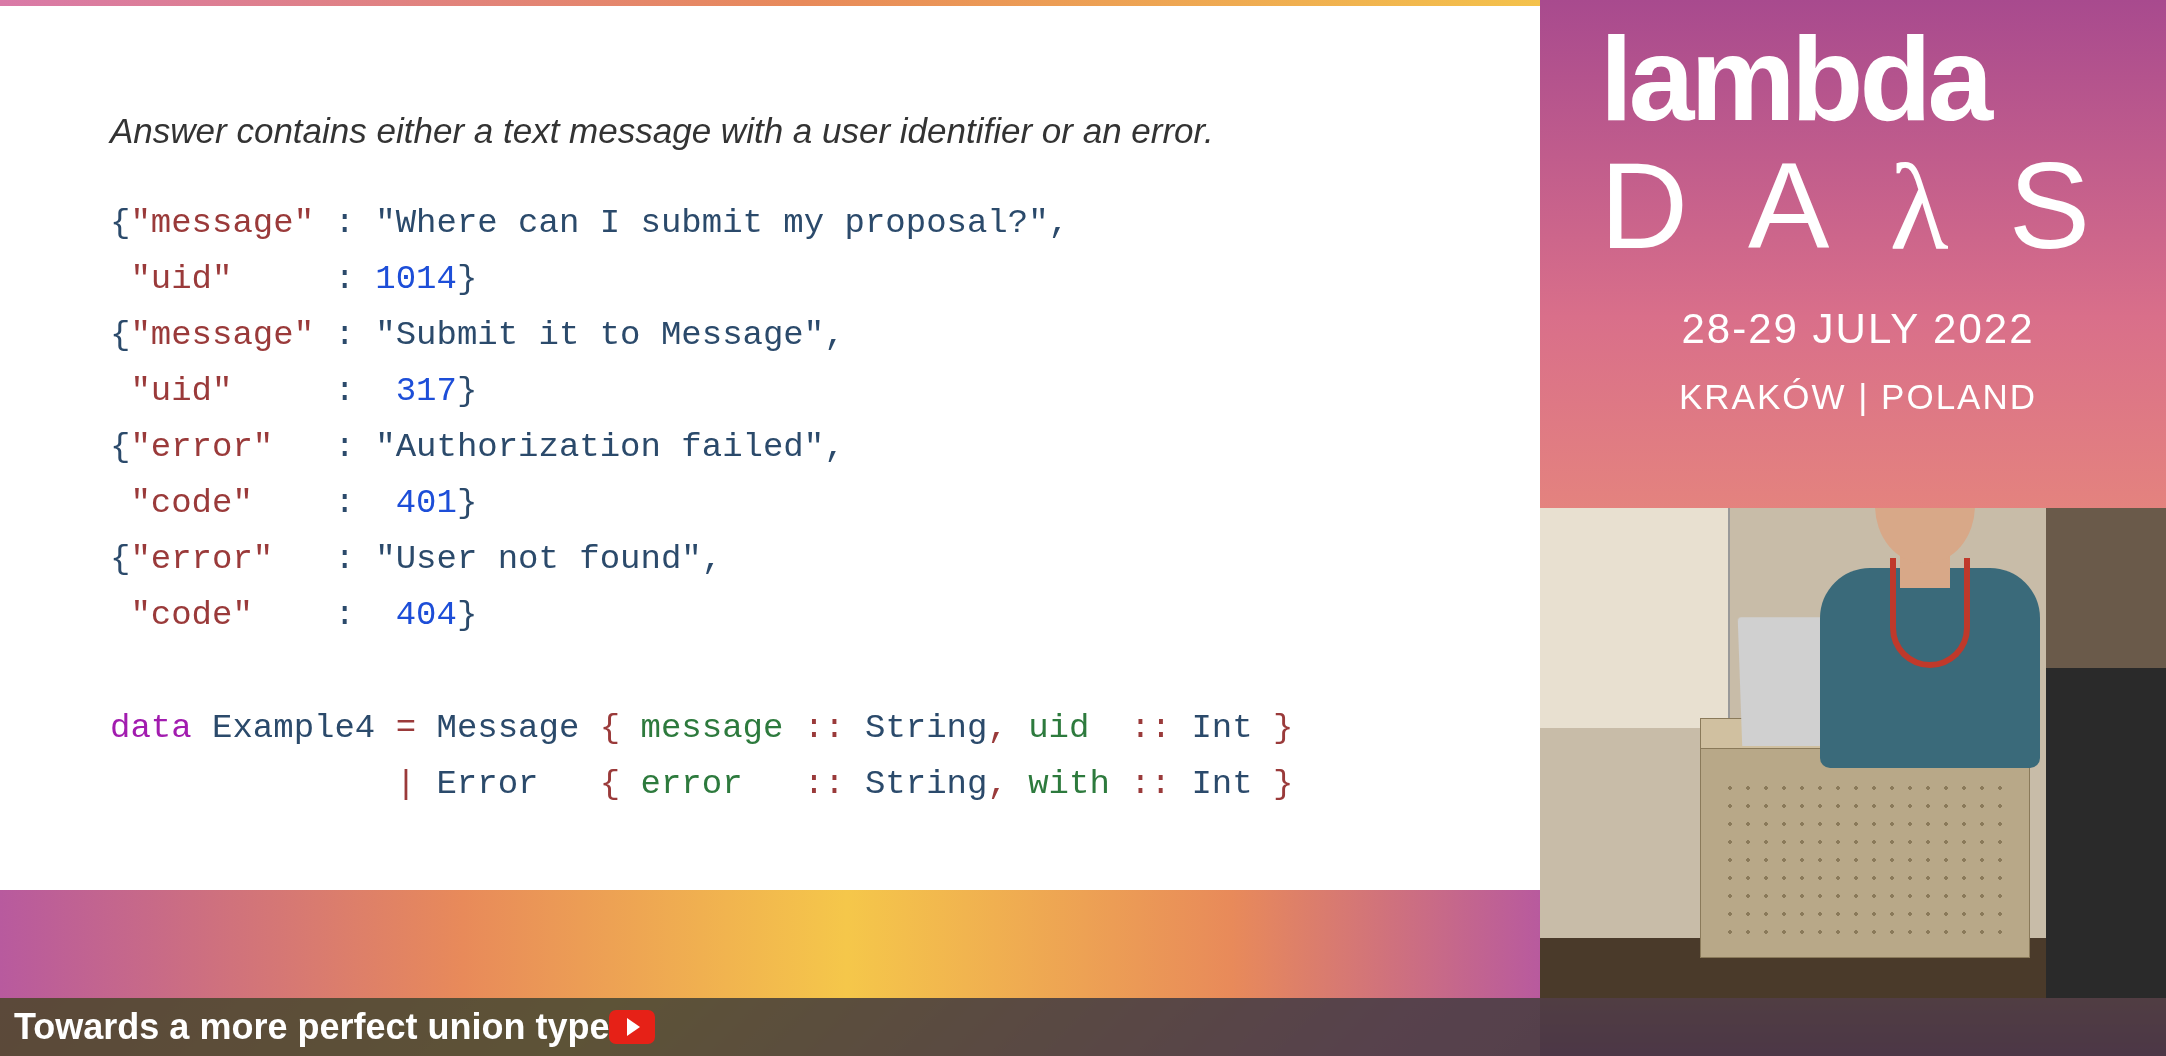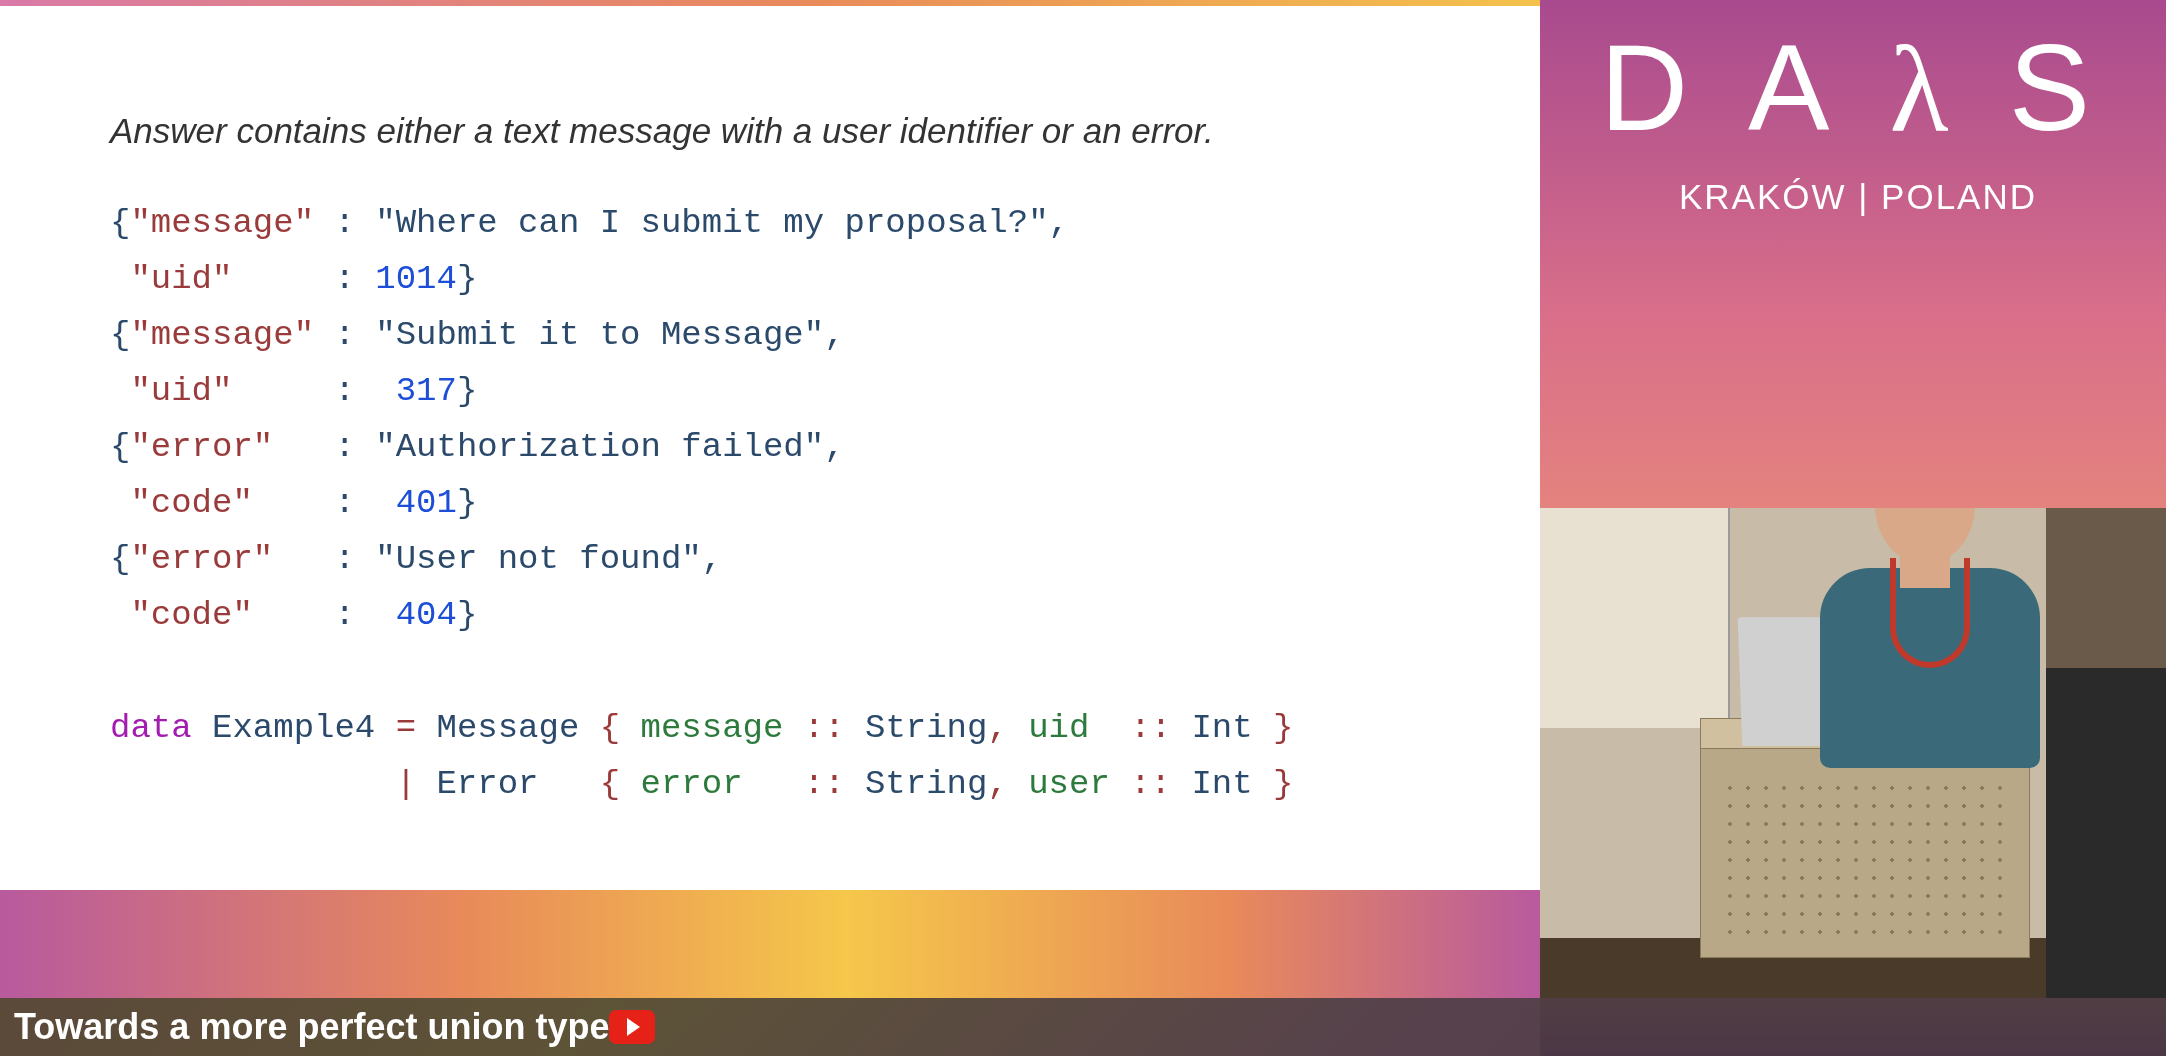--- a/index.html
+++ b/index.html
@@ -188,33 +188,35 @@
     <div class="code-block"><span class="j-punc">{</span><span class="j-key">"message"</span><span class="j-punc"> : </span><span class="j-str">"<span>Where can I submit my proposal?</span>"</span><span class="j-punc">,</span>
  <span class="j-key">"uid"</span><span class="j-punc">     : </span><span class="j-num">1014</span><span class="j-punc">}</span>
 <span class="j-punc">{</span><span class="j-key">"message"</span><span class="j-punc"> : </span><span class="j-str">"<span>Submit it to Message</span>"</span><span class="j-punc">,</span>
  <span class="j-key">"uid"</span><span class="j-punc">     :  </span><span class="j-num">317</span><span class="j-punc">}</span>
 <span class="j-punc">{</span><span class="j-key">"error"</span><span class="j-punc">   : </span><span class="j-str">"<span>Authorization failed</span>"</span><span class="j-punc">,</span>
  <span class="j-key">"code"</span><span class="j-punc">    :  </span><span class="j-num">401</span><span class="j-punc">}</span>
 <span class="j-punc">{</span><span class="j-key">"error"</span><span class="j-punc">   : </span><span class="j-str">"<span>User not found</span>"</span><span class="j-punc">,</span>
  <span class="j-key">"code"</span><span class="j-punc">    :  </span><span class="j-num">404</span><span class="j-punc">}</span>
 
 <span class="hs-kw">data</span><span class="hs-type"> Example4 </span><span class="hs-op">=</span><span class="hs-ctor"> Message </span><span class="hs-punc">{</span><span class="hs-field"> message </span><span class="hs-op">::</span><span class="hs-type"> String</span><span class="hs-punc">,</span><span class="hs-field"> uid  </span><span class="hs-op">::</span><span class="hs-type"> Int </span><span class="hs-punc">}</span>
-              <span class="hs-op">|</span><span class="hs-ctor"> Error   </span><span class="hs-punc">{</span><span class="hs-field"> error   </span><span class="hs-op">::</span><span class="hs-type"> String</span><span class="hs-punc">,</span><span class="hs-field"> user </span><span class="hs-op">::</span><span class="hs-type"> Int </span><span class="hs-punc">}</span></div>
+              <span class="hs-op">|</span><span class="hs-ctor"> Error   </span><span class="hs-punc">{</span><span class="hs-field"> error   </span><span class="hs-op">::</span><span class="hs-type"> String</span><span class="hs-punc">,</span><span class="hs-field"> with </span><span class="hs-op">::</span><span class="hs-type"> Int </span><span class="hs-punc">}</span></div>
   </div>
 
   <div class="gradient-strip"></div>
 
   <div class="sidebar">
     <div class="logo-area">
+      <div class="logo-lambda">lambda</div>
       <div class="logo-days">
         <span>D</span>
           <span>A</span>
           <span class="lambda-char">λ</span>
           <span>S</span>
       </div>
+      <div class="event-date">28-29 JULY 2022</div>
       <div class="event-location">KRAKÓW | POLAND</div>
     </div>
 
     <div class="speaker-photo">
       <div class="photo-inner">
         <div class="wall"></div>
         <div class="screen-bg"></div>
         <div class="door"></div>
         <div class="floor"></div>
         <div class="podium">

